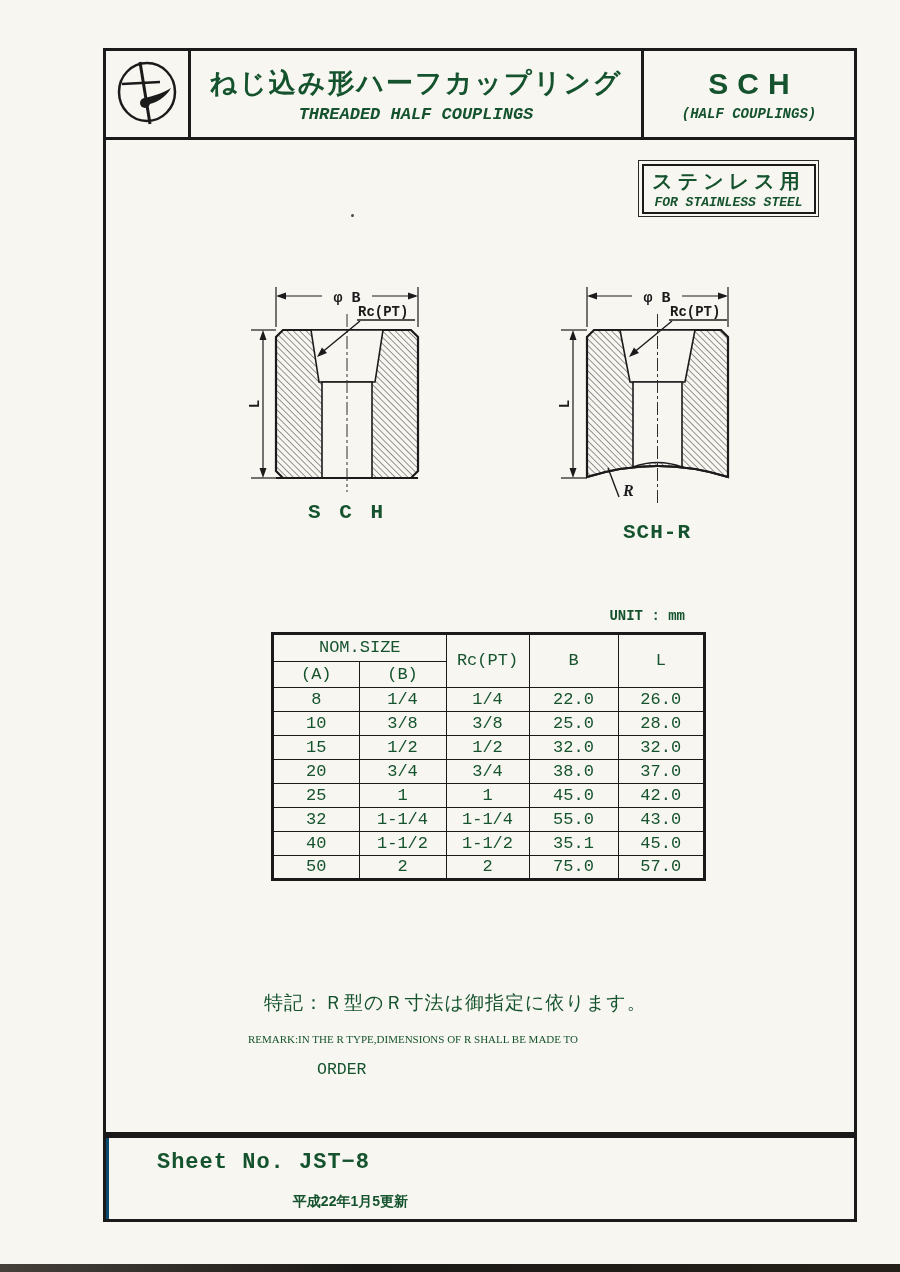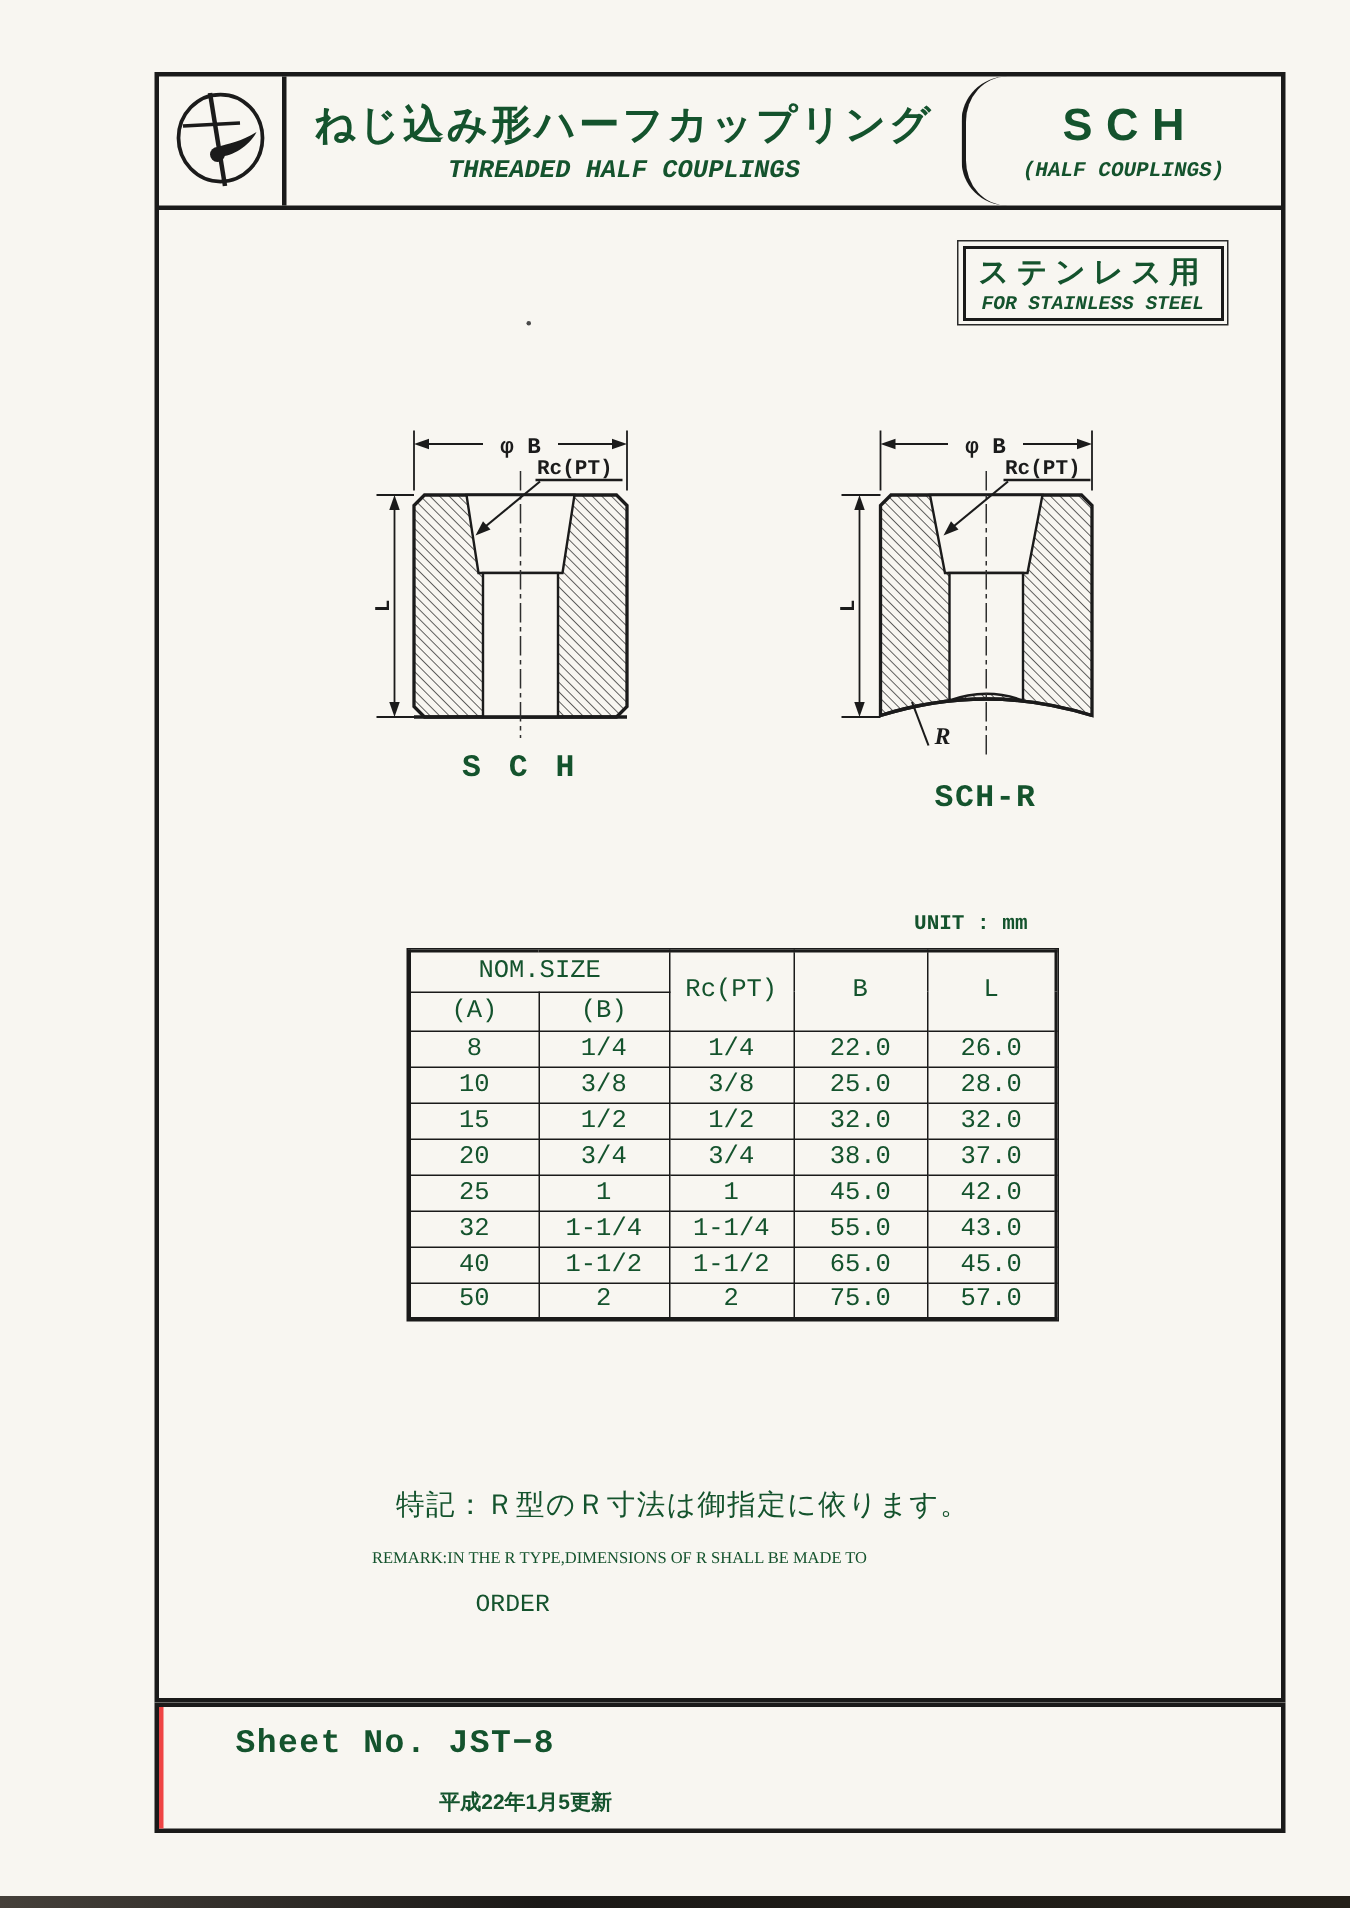--- a/index.html
+++ b/index.html
@@ -17,21 +17,21 @@
   .header-row { position:absolute; left:0; top:0; width:100%; height:89px;
     border-bottom:3px solid #1a1a1a; display:flex; }
   .logo-cell { width:85px; border-right:3px solid #1a1a1a;
     display:flex; align-items:center; justify-content:center; }
   .title-cell { flex:1; display:flex; flex-direction:column;
     align-items:center; justify-content:center; gap:4px; }
   .title-ja { font-size:27px; font-weight:bold; letter-spacing:2px; }
   .title-en { font-family:"Liberation Mono", monospace; font-style:italic;
     font-weight:bold; font-size:17px; letter-spacing:0px; }
   .code-cell { width:213px; border-left:3px solid #1a1a1a;
-    display:flex; flex-direction:column; align-items:center; justify-content:center; gap:5px;border-radius:30px; }
+    display:flex; flex-direction:column; align-items:center; justify-content:center; gap:5px; }
   .code-main { font-size:30px; font-weight:bold; letter-spacing:9px; padding-left:9px; }
   .code-sub { font-family:"Liberation Mono", monospace; font-style:italic;
     font-weight:bold; font-size:14px; }
   
   .badge {
     position:absolute; left:638px; top:160px; width:181px; height:57px;
     border:1.5px solid #2a2a2a; padding:2.5px; background:#f8f6f1;
   }
   .badge-inner { width:100%; height:100%; border:2.5px solid #1a1a1a;
     display:flex; flex-direction:column; align-items:center; justify-content:center; }
@@ -70,21 +70,21 @@
   
   .footer {
     position:absolute; left:103px; top:1135px; width:754px; height:87px;
     border:3px solid #1a1a1a; display:flex; background:#f8f6f1;
   }
   .footer-left { flex:1; display:flex; flex-direction:column; align-items:center;
     justify-content:center; gap:2px; }
   .company-ja { font-size:33px; font-weight:bold; letter-spacing:3px; }
   .company-en { font-family:"Liberation Mono", monospace; font-style:italic;
     font-weight:bold; font-size:19px; }
-  .footer-right { width:312px; border-left:3px solid #ef4444; position:relative; }
+  .footer-right { width:312px; border-left:3px solid #0c4a6e; position:relative; }
   .sheet-no { position:absolute; left:0; top:12px; width:100%; text-align:center;
     font-family:"Liberation Mono", monospace; font-size:22px; font-weight:bold; letter-spacing:1px; }
   .revision { position:absolute; right:10px; bottom:8px;
     font-size:14px; font-weight:bold; }
   
   .bottom-band { position:absolute; left:0; bottom:0; width:100%; height:8px;
     background:linear-gradient(to right,#45403a,#1b1917 40%,#242019); }
   .speck { position:absolute; left:351px; top:214px; width:3px; height:3px;
     background:#4a4a4a; border-radius:50%; }
 </style>
@@ -265,21 +265,21 @@
       <td>32</td>
       <td>1-1/4</td>
       <td>1-1/4</td>
       <td>55.0</td>
       <td>43.0</td>
     </tr>
     <tr>
       <td>40</td>
       <td>1-1/2</td>
       <td>1-1/2</td>
-      <td>65.0</td>
+      <td>35.1</td>
       <td>45.0</td>
     </tr>
     <tr>
       <td>50</td>
       <td>2</td>
       <td>2</td>
       <td>75.0</td>
       <td>57.0</td>
     </tr>
   </tbody>

